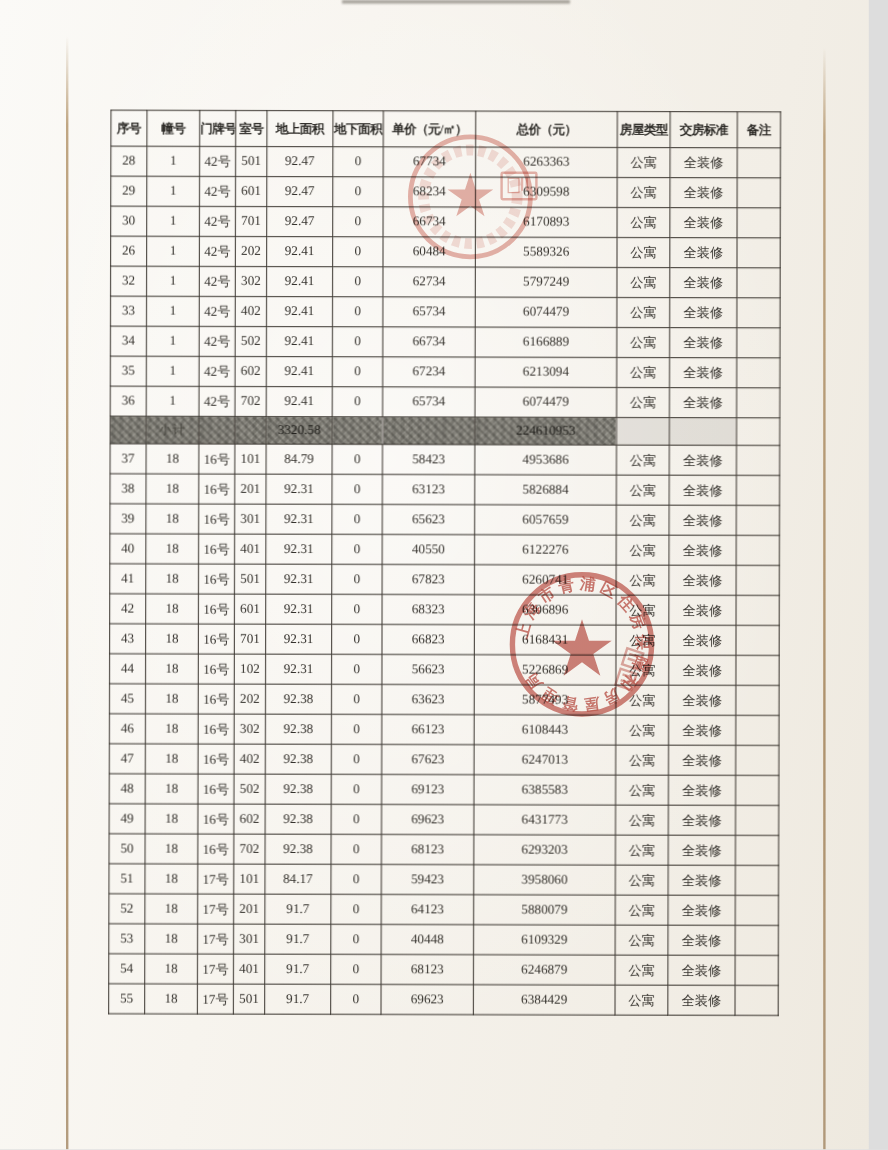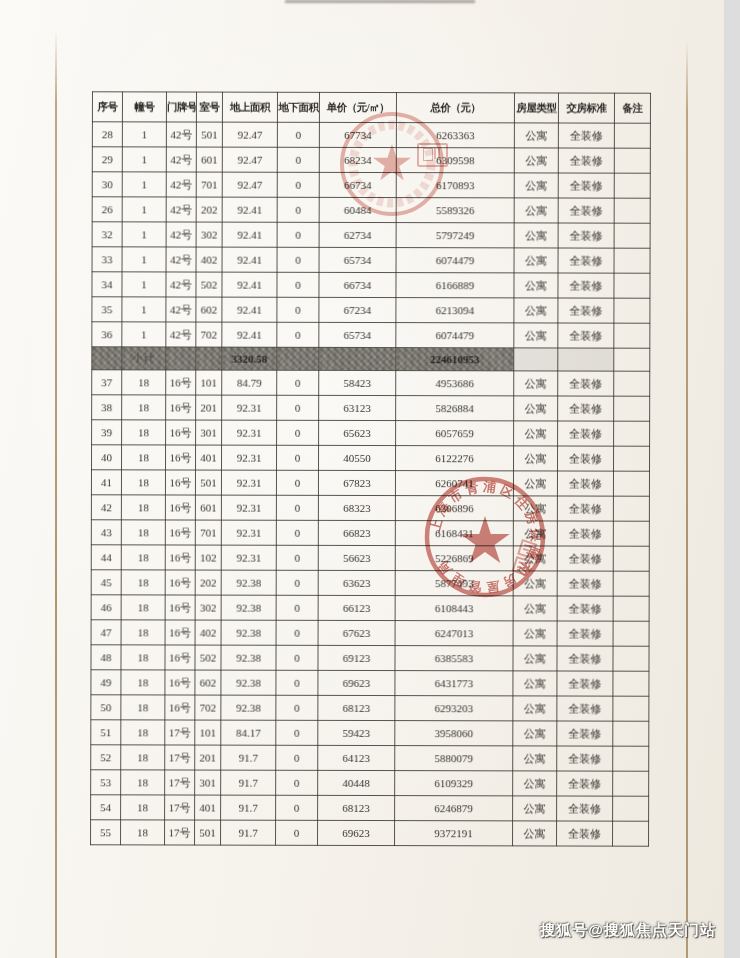--- a/index.html
+++ b/index.html
@@ -24,21 +24,21 @@
   td{height:24px;font-size:11px;}
   tr.subtotal-row td{height:22px;}
   td.band{
     background-color:#87857d;
     background-image:
       repeating-linear-gradient(45deg,rgba(42,41,37,.30) 0 2px,transparent 2px 5px),
       repeating-linear-gradient(-45deg,rgba(228,226,218,.22) 0 1px,transparent 1px 4px),
       repeating-linear-gradient(90deg,rgba(52,51,46,.18) 0 3px,transparent 3px 7px);
   }
   td.band-light{background:rgba(148,146,138,.20);}
-  td.sub-num{font-weight:bold;color:#24231f;}
+  td.sub-num{font-weight:normal;color:#24231f;}
   td.sub-label{color:#4c4a43;font-size:10.5px;letter-spacing:1px;}
   .seal{position:absolute;mix-blend-mode:multiply;filter:blur(.5px);}
   .seal-top{left:334px;top:106px;opacity:.72;}
   .seal-bottom{left:418px;top:470px;opacity:.85;}
   .mini-stamp{position:absolute;left:417px;top:143px;width:27px;height:20px;
     border:2px solid rgba(198,72,56,.5);border-radius:2px;mix-blend-mode:multiply;
     filter:blur(.6px);opacity:.8;}
   .mini-stamp i{position:absolute;background:rgba(198,72,56,.45);}
   .mini-stamp i:nth-child(1){left:4px;top:3px;width:8px;height:11px;border:1px solid rgba(198,72,56,.5);background:none;}
   .mini-stamp i:nth-child(2){left:15px;top:3px;width:2px;height:11px;}
@@ -453,21 +453,21 @@
             <td></td>
           </tr>
           <tr>
             <td>55</td>
             <td>18</td>
             <td>17号</td>
             <td>501</td>
             <td>91.7</td>
             <td>0</td>
             <td>69623</td>
-            <td>9372191</td>
+            <td>6384429</td>
             <td>公寓</td>
             <td>全装修</td>
             <td></td>
           </tr>
         </tbody>
     </table>
   </div>
 
   <svg class="seal seal-top" width="116" height="116" viewBox="0 0 116 116">
     <circle cx="58" cy="58" r="50" fill="none" stroke="rgba(201,88,72,.62)" stroke-width="4"></circle>
@@ -490,14 +490,13 @@
       <textPath href="#sealArc" startOffset="4">上海市青浦区住房保障和房屋管理局</textPath>
     </text>
     <polygon transform="translate(67,72) scale(1.3)" points="0,-20 4.47,-6.15 19.02,-6.18 7.23,2.35 11.76,16.18 0,7.6 -11.76,16.18 -7.23,2.35 -19.02,-6.18 -4.47,-6.15" fill="rgba(178,52,42,.72)"></polygon>
     <g stroke="rgba(181,57,46,.5)" fill="none" stroke-width="2" transform="rotate(18 108 86)">
       <rect x="100" y="72" width="14" height="14"></rect>
       <rect x="100" y="90" width="14" height="14"></rect>
       <path d="M103,76 h8 M103,80 h8 M103,94 h8 M103,99 h8"></path>
     </g>
   </svg>
 
-  <div class="watermark">搜狐号@搜狐焦点天门站</div>
 </div>
 
 </body></html>

